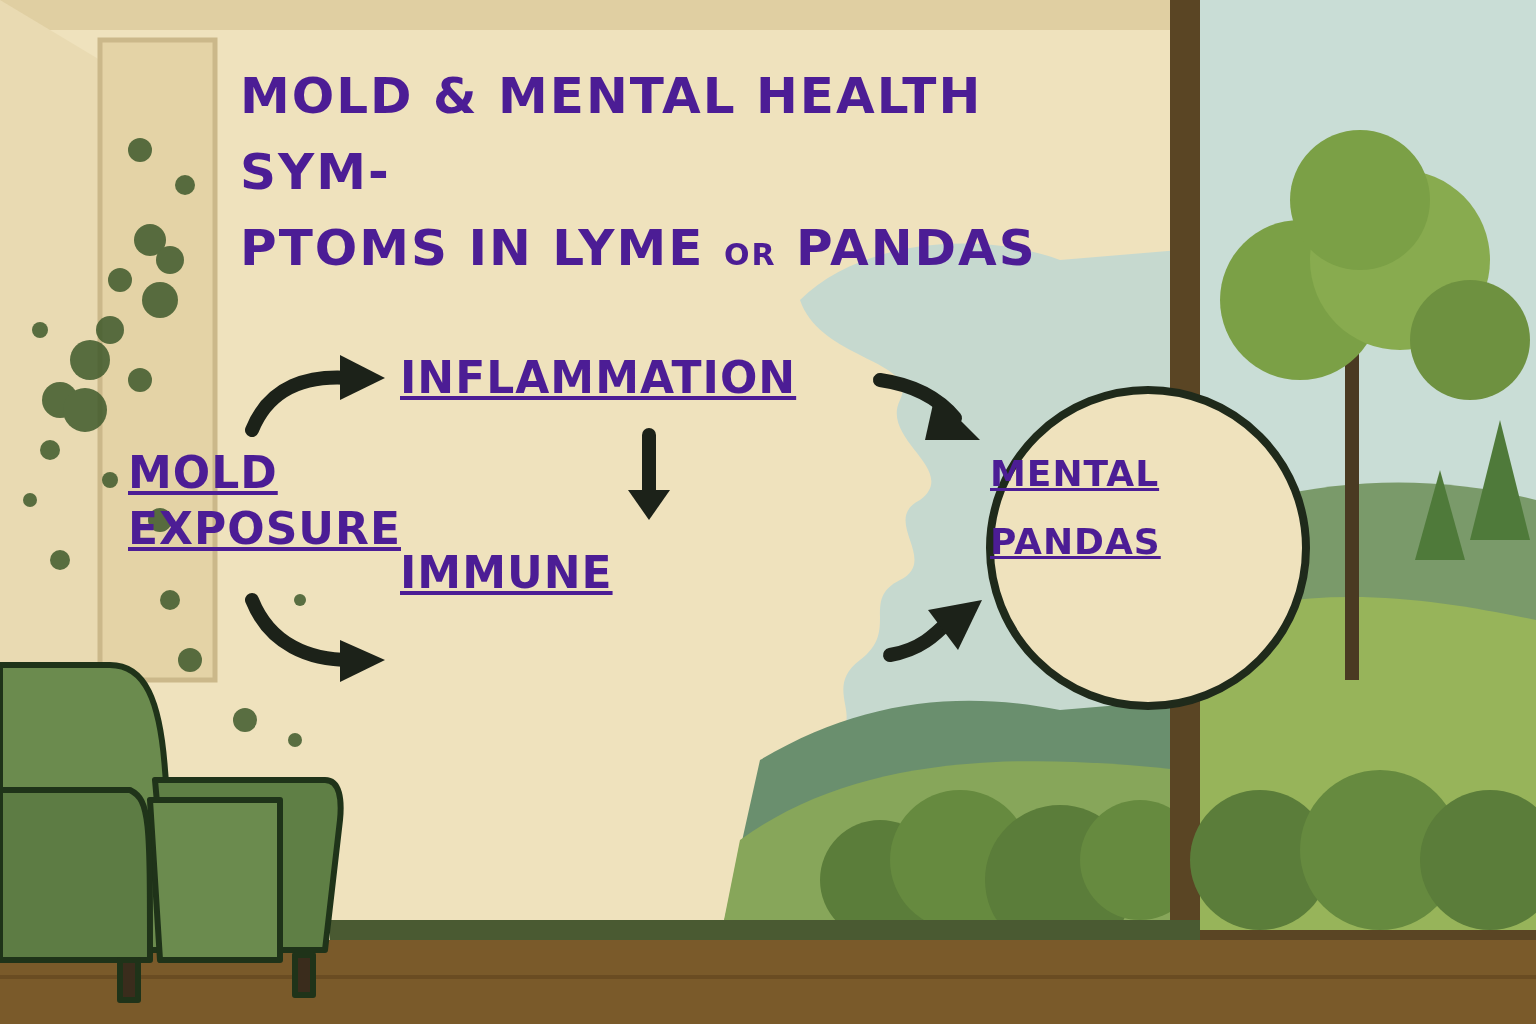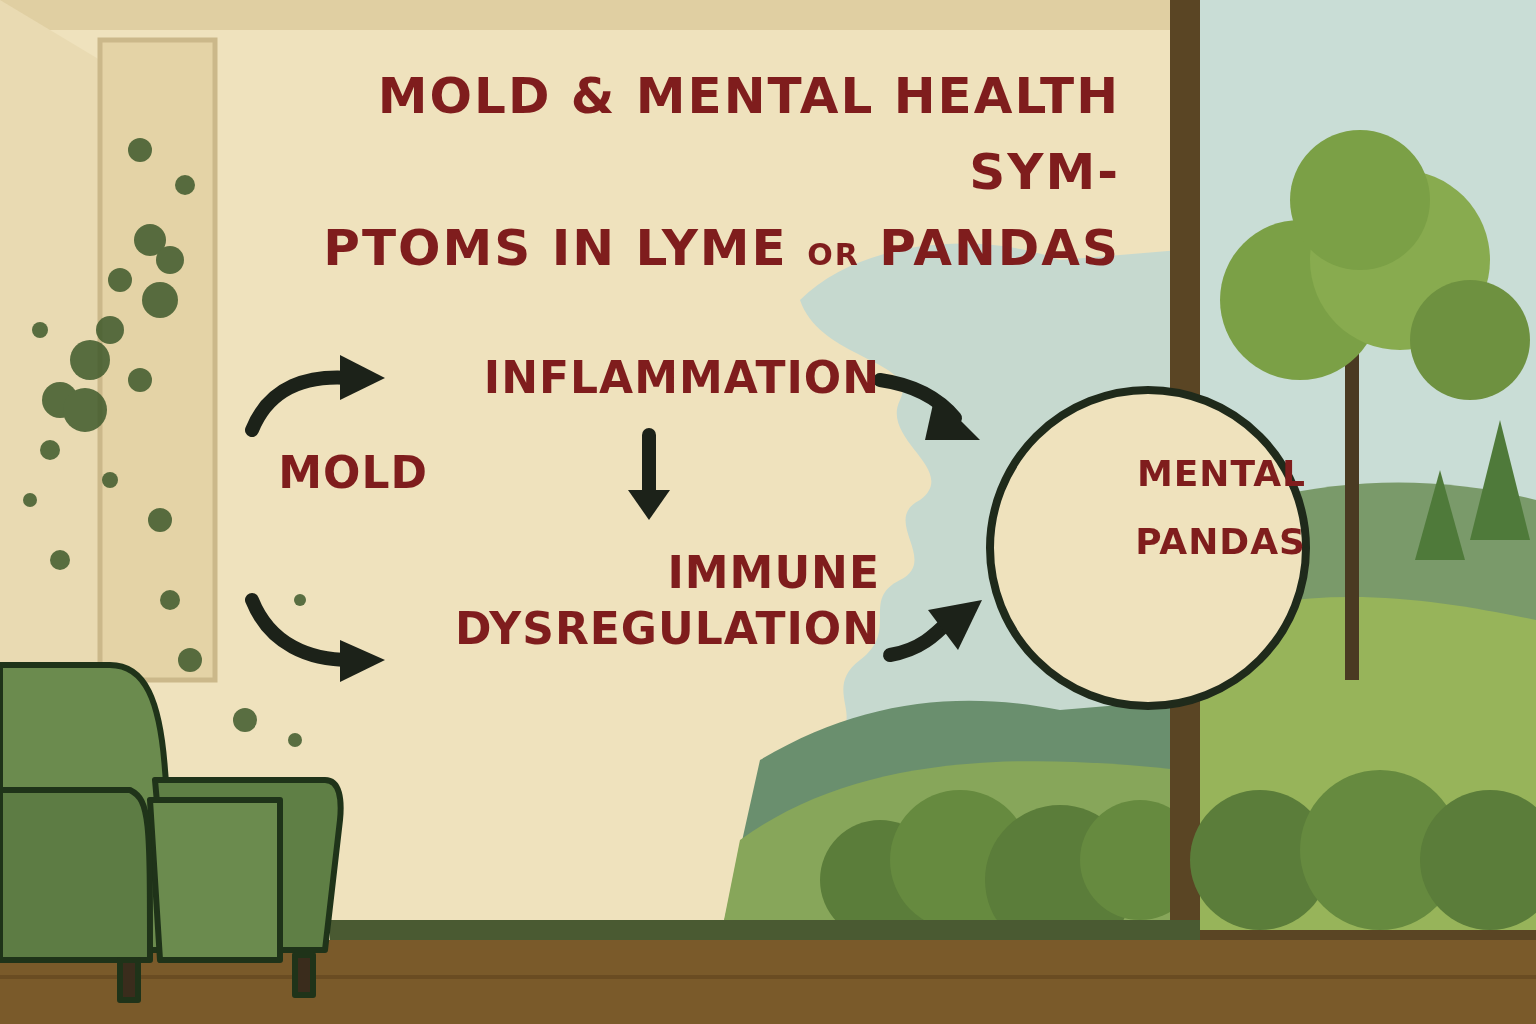--- a/index.html
+++ b/index.html
@@ -1,21 +1,21 @@
 <!DOCTYPE html>
 <html><head>
 <meta charset="utf-8">
 <style>
   html,body{margin:0;padding:0;}
   body{width:1536px;height:1024px;overflow:hidden;position:relative;background:#efe2bd;font-family:"DejaVu Sans","Liberation Sans",sans-serif;}
   .scene{position:absolute;inset:0;}
-  .txt{position:absolute;color:#7f1d1d;font-weight:bold;text-align:right;letter-spacing:1px;font-family:"DejaVu Sans",sans-serif;}
+  .txt{position:absolute;color:#4c1d95;font-weight:bold;text-align:left;letter-spacing:1px;font-family:"DejaVu Sans",sans-serif;}
   .title{left:240px;top:58px;width:880px;font-size:50px;line-height:76px;letter-spacing:2px;}
   .title .small{font-size:30px;}
-  .node{font-size:44px;line-height:56px;}
+  .node{font-size:44px;line-height:56px;text-decoration:underline;}
 </style>
 </head>
 <body>
 
 <div class="scene">
 <svg width="1536" height="1024" viewBox="0 0 1536 1024" xmlns="http://www.w3.org/2000/svg">
 
   <rect x="0" y="0" width="1536" height="1024" fill="#efe2bd"></rect>
 
   <rect x="0" y="0" width="1180" height="30" fill="#e0cfa2"></rect>
@@ -108,25 +108,25 @@
 </svg>
 </div>
 
 <div class="txt title">
   <div>MOLD &amp; MENTAL HEALTH SYM-</div>
   <div><span>PTOMS IN LYME </span><span class="small">OR</span><span> PANDAS</span></div>
 </div>
 
 <div class="txt node" style="left:128px;top:445px;width:300px;">
   <div>MOLD</div>
+  <div>EXPOSURE</div>
 </div>
 
 <div class="txt node" style="left:400px;top:350px;width:480px;">INFLAMMATION</div>
 
 <div class="txt node" style="left:400px;top:545px;width:480px;">
   <div>IMMUNE</div>
-  <div>DYSREGULATION</div>
 </div>
 
 <div class="txt node" style="left:990px;top:440px;width:316px;font-size:36px;line-height:68px;">
   <div>MENTAL</div>
   <div>PANDAS</div>
 </div>
 
 </body></html>

